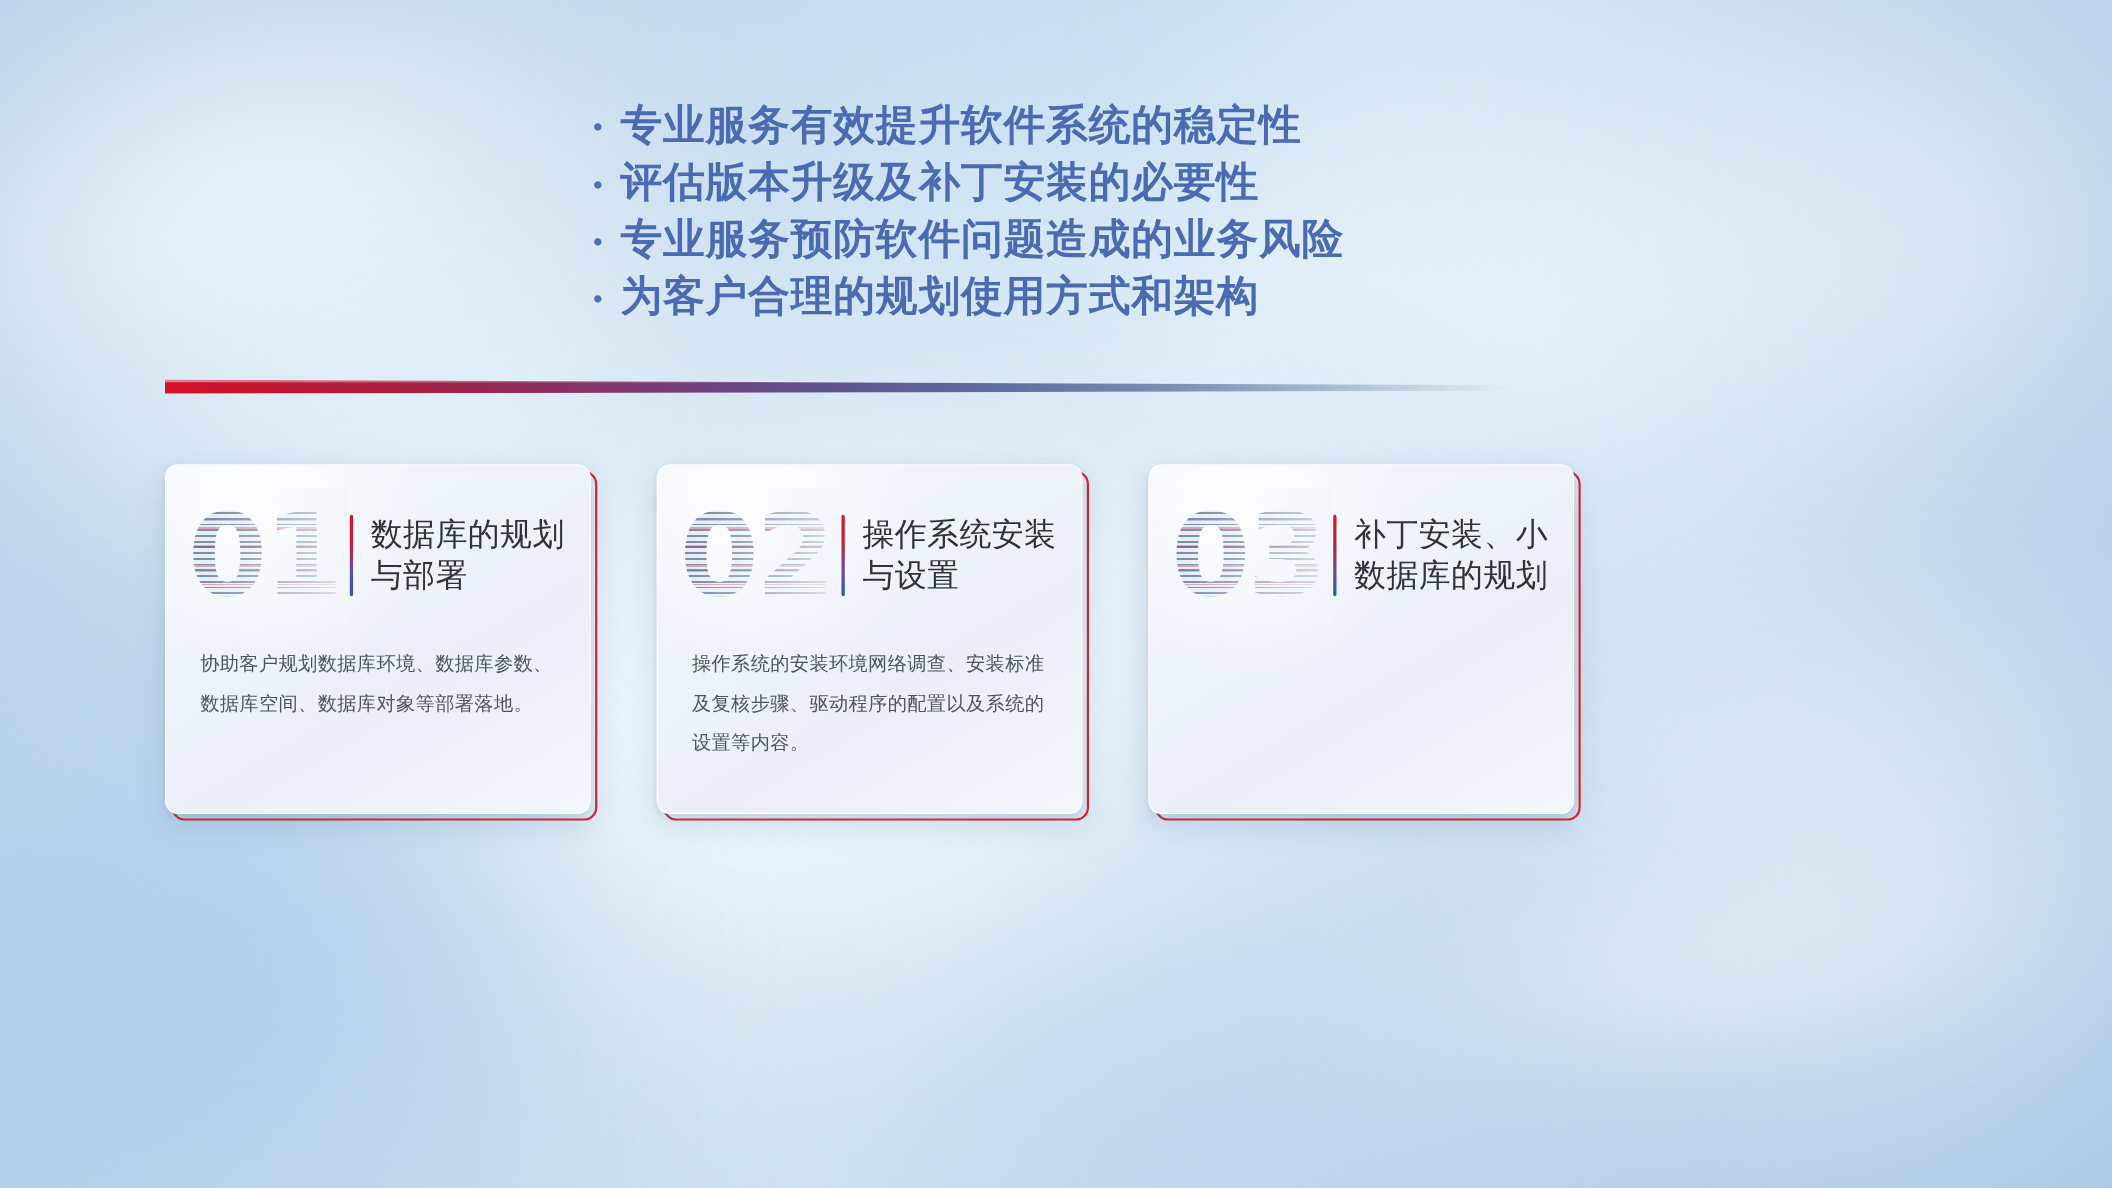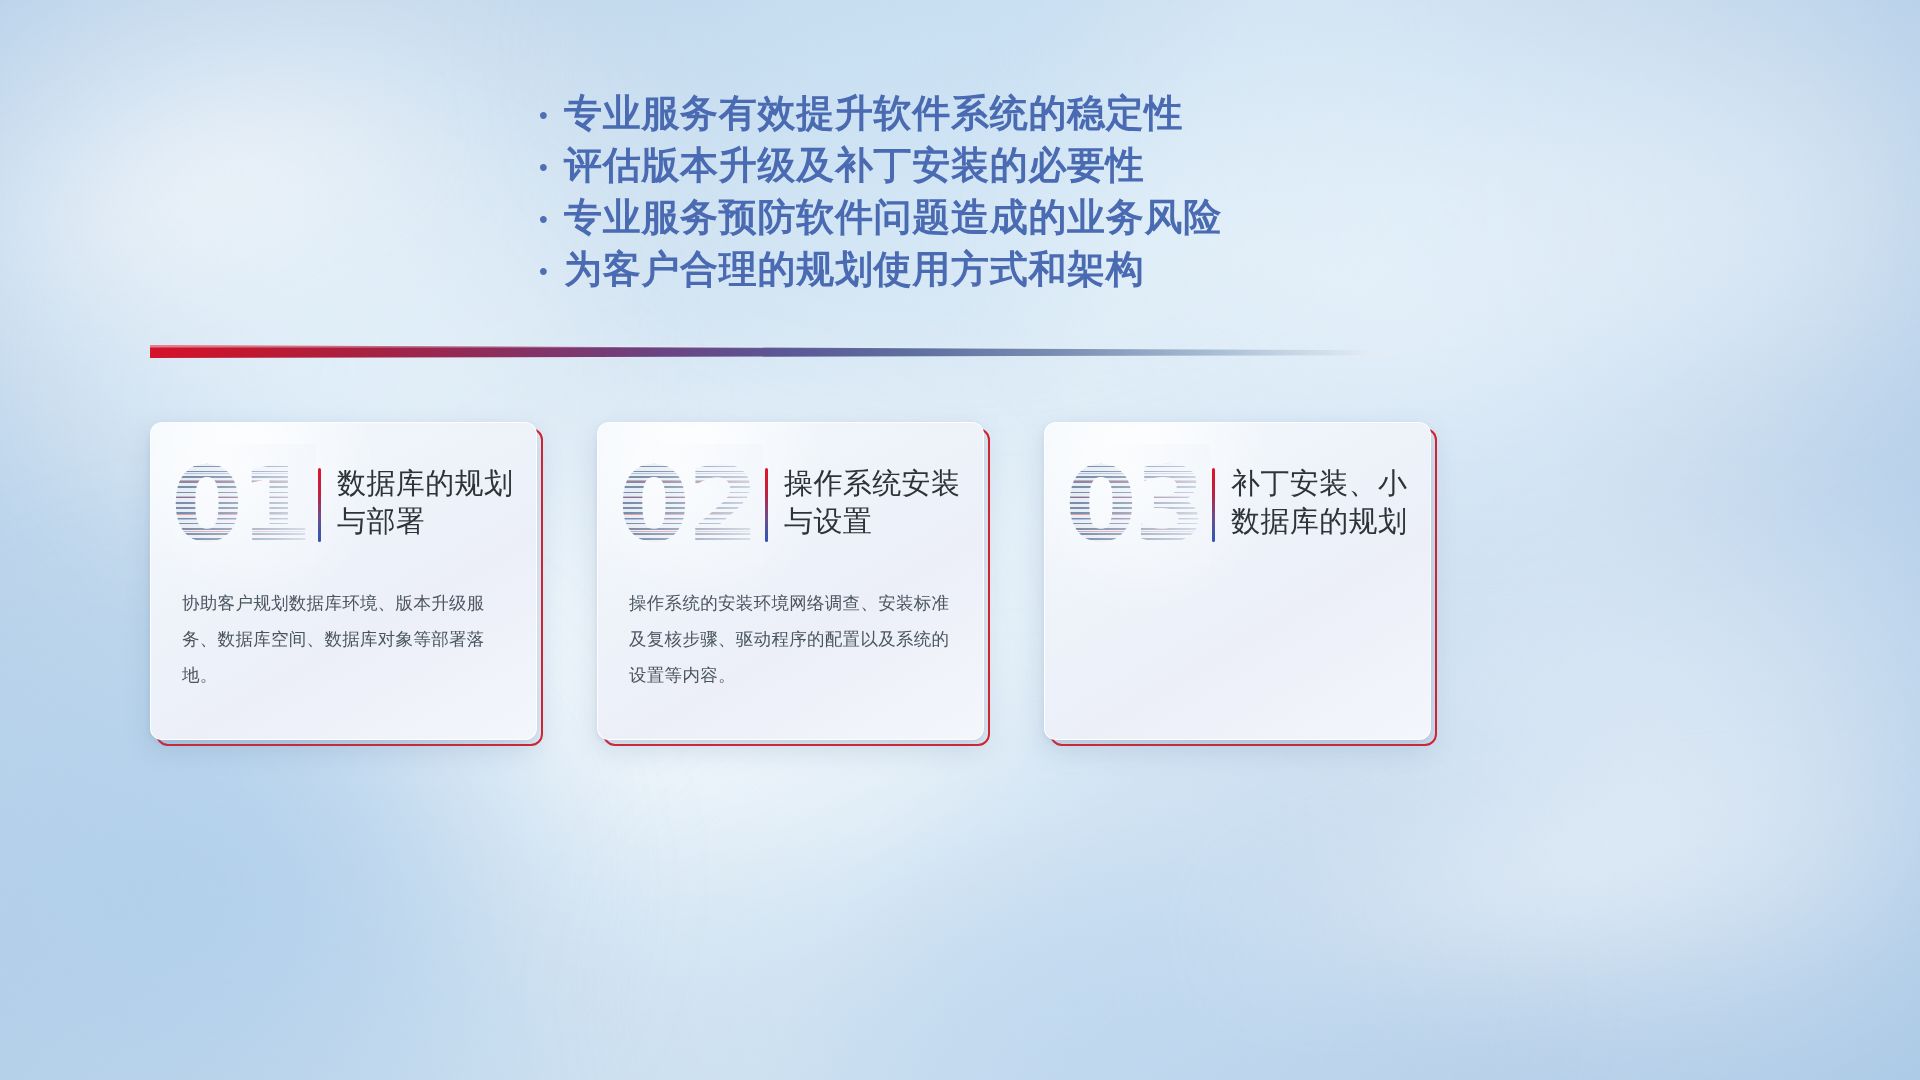--- a/index.html
+++ b/index.html
@@ -158,21 +158,21 @@
   .vbar{
     width:3px;flex:0 0 3px;height:74px;margin:0 16px 0 2px;
     background:linear-gradient(180deg,#e01428 0%,#c0203f 34%,#6a4f8e 68%,#2b58b8 100%);
     border-radius:2px;
   }
   .title{
     flex:1;
     font-size:29px;line-height:1.32;color:#2e3338;
     font-weight:400;letter-spacing:.4px;
     padding-right:22px;
-    font-family:Liberation Mono, monospace;
+    font-family:Liberation Serif, serif;
   }
   .body{
     position:absolute;left:32px;right:22px;top:163px;
     font-size:17.5px;line-height:2.06;color:#4b5560;
     letter-spacing:.3px;
     font-family:"Liberation Sans","DejaVu Sans",sans-serif;
   }
 </style>
 </head>
 <body>
@@ -231,21 +231,21 @@
           <div class="num tintA">01</div>
           <div class="num tintB">01</div>
           <div class="numfade"></div>
         </div>
         <div class="vbar"></div>
         <div class="title">
           <div>数据库的规划</div>
           <div>与部署</div>
         </div>
       </div>
-      <div class="body">协助客户规划数据库环境、版本升级服务、数据库空间、数据库对象等部署落地。</div>
+      <div class="body">协助客户规划数据库环境、数据库参数、数据库空间、数据库对象等部署落地。</div>
     </div>
   </div>
 
   <div class="card" style="left:447px;">
     <div class="redframe"></div>
     <div class="face">
       <div class="faceglow"></div>
     </div>
     <div class="card-inner">
       <div class="head">

